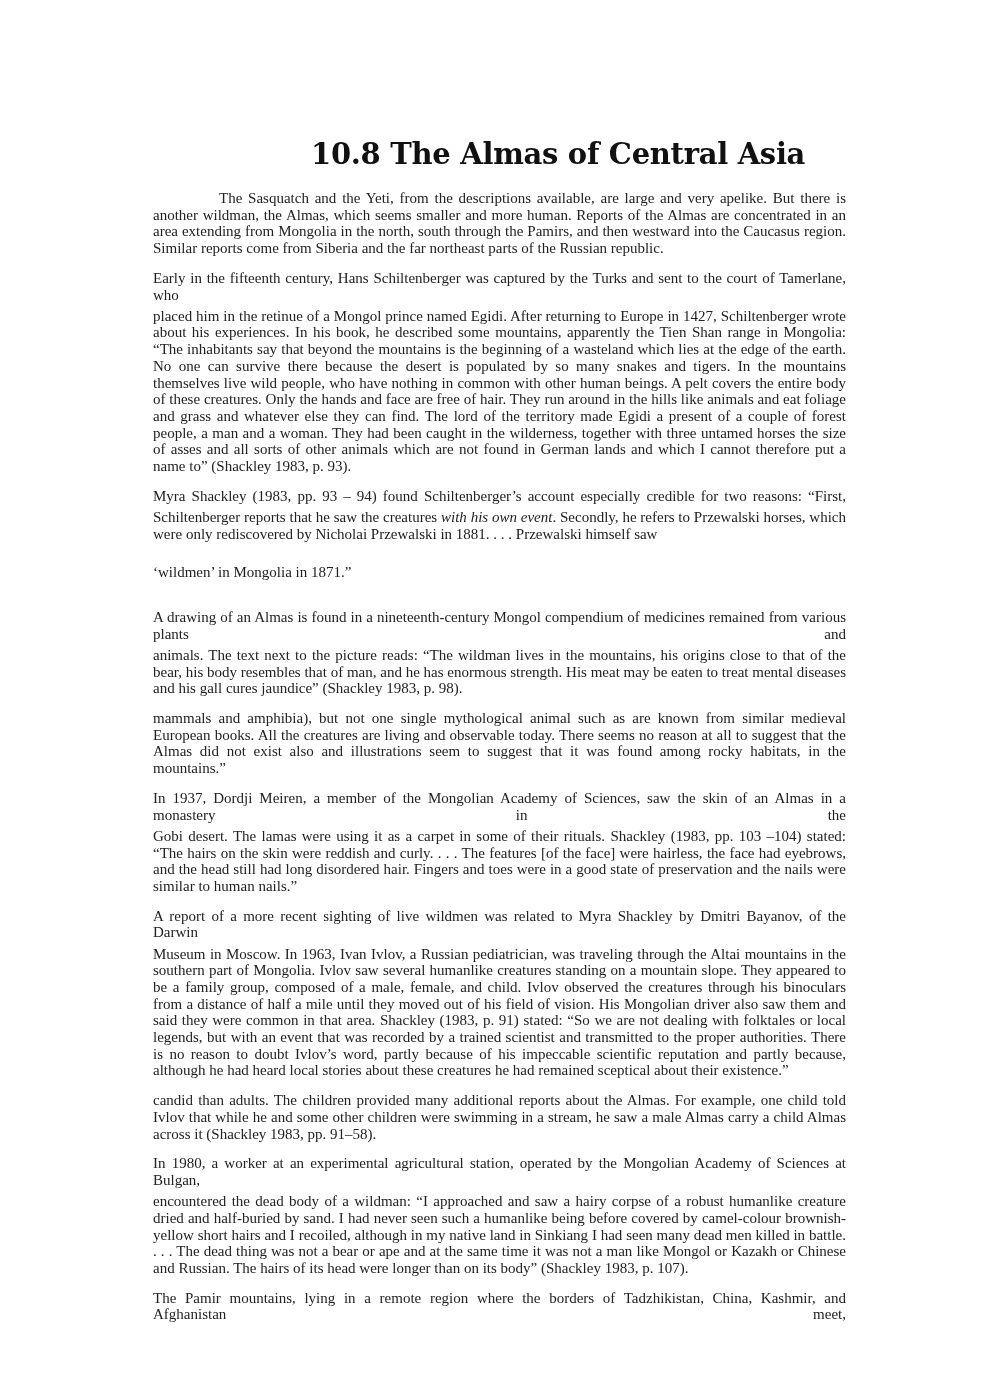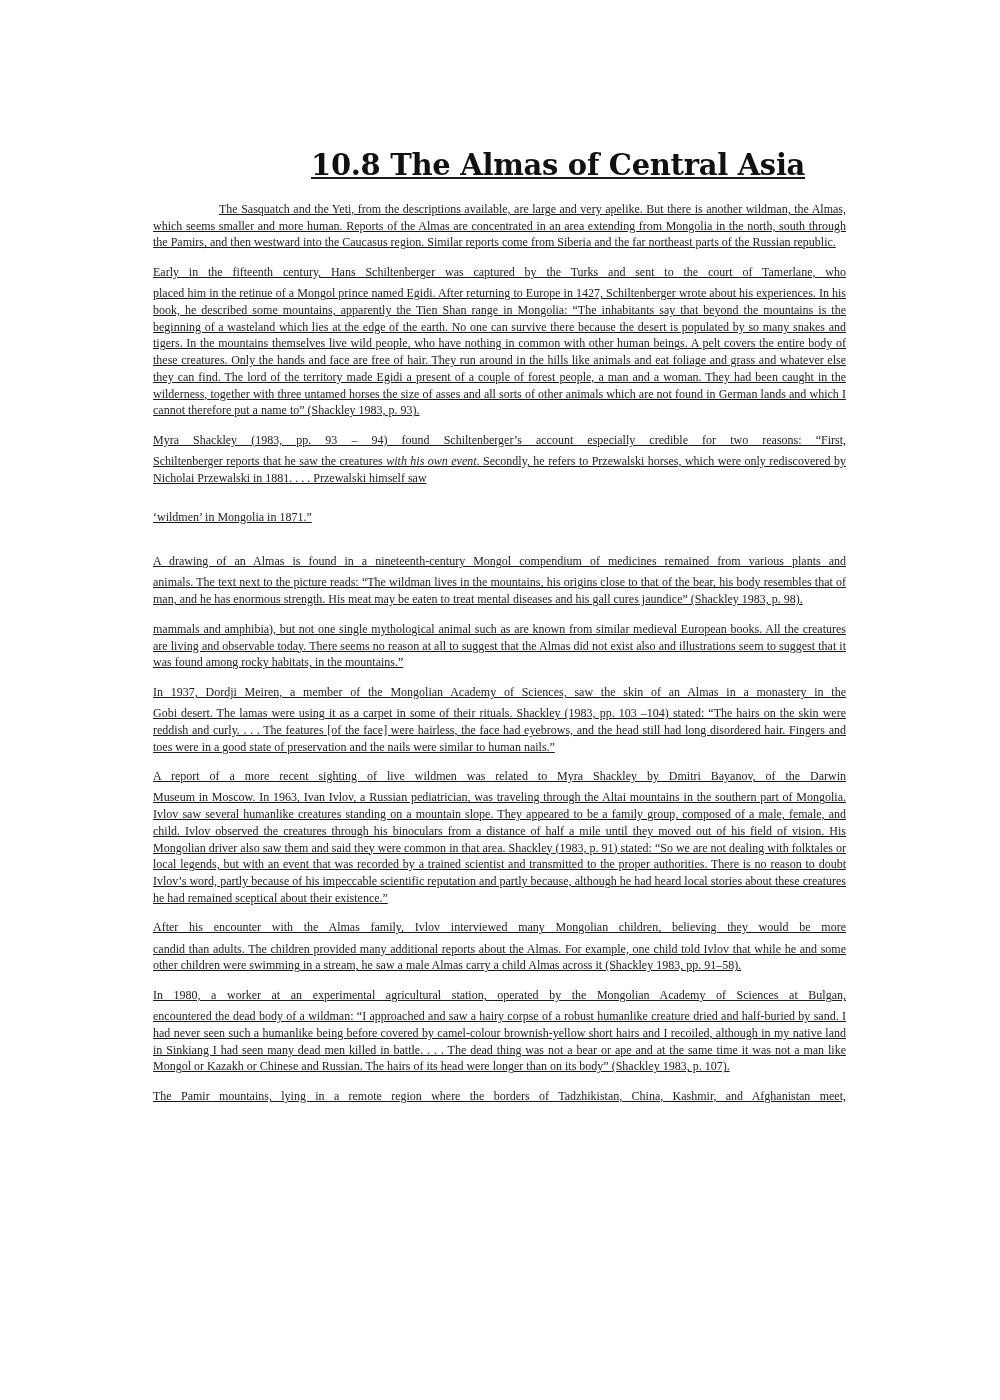--- a/index.html
+++ b/index.html
@@ -11,37 +11,36 @@
       width: 1000px;
       height: 1400px;
       position: relative;
       overflow: hidden;
       color: #1a1a1a;
       font-family: "Liberation Serif", "DejaVu Serif", serif;
     }
     .page {
       position: absolute;
       left: 153px;
-      top: 145px;
+      top: 134px;
       width: 693px;
-      text-decoration: underline;
     }
     .title {
       font-family: "DejaVu Serif", "Liberation Serif", serif;
       font-weight: bold;
       font-size: 29px;
       color: #111111;
       text-align: left;
       margin: 0 0 16px 0;
       padding-left: 158px;
       line-height: 40px;
       letter-spacing: -0.3px;
     }
     .para {
-      font-size: 12px;
+      font-size: 15px;
       line-height: 16.7px;
       text-align: justify;
       margin: 4px 0 13px 0;
       color: #222222;
     }
     .para .first {
       display: block;
       text-align-last: justify;
       margin-bottom: 4.5px;
     }
@@ -91,21 +90,20 @@
     <span class="first">In 1937, Dordji Meiren, a member of the Mongolian Academy of Sciences, saw the skin of an Almas in a monastery in the</span>
     <span>Gobi desert. The lamas were using it as a carpet in some of their rituals. Shackley (1983, pp. 103 –104) stated: “The hairs on the skin were reddish and curly. . . . The features [of the face] were hairless, the face had eyebrows, and the head still had long disordered hair. Fingers and toes were in a good state of preservation and the nails were similar to human nails.”</span>
   </p>
 
   <p class="para">
     <span class="first">A report of a more recent sighting of live wildmen was related to Myra Shackley by Dmitri Bayanov, of the Darwin</span>
     <span>Museum in Moscow. In 1963, Ivan Ivlov, a Russian pediatrician, was traveling through the Altai mountains in the southern part of Mongolia. Ivlov saw several humanlike creatures standing on a mountain slope. They appeared to be a family group, composed of a male, female, and child. Ivlov observed the creatures through his binoculars from a distance of half a mile until they moved out of his field of vision. His Mongolian driver also saw them and said they were common in that area. Shackley (1983, p. 91) stated: “So we are not dealing with folktales or local legends, but with an event that was recorded by a trained scientist and transmitted to the proper authorities. There is no reason to doubt Ivlov’s word, partly because of his impeccable scientific reputation and partly because, although he had heard local stories about these creatures he had remained sceptical about their existence.”</span>
   </p>
 
   <p class="para">
-    <span class="first">After his encounter with the Almas family, Ivlov interviewed many Mongolian children, believing they would be more</span>
     <span>candid than adults. The children provided many additional reports about the Almas. For example, one child told Ivlov that while he and some other children were swimming in a stream, he saw a male Almas carry a child Almas across it (Shackley 1983, pp. 91–58).</span>
   </p>
 
   <p class="para">
     <span class="first">In 1980, a worker at an experimental agricultural station, operated by the Mongolian Academy of Sciences at Bulgan,</span>
     <span>encountered the dead body of a wildman: “I approached and saw a hairy corpse of a robust humanlike creature dried and half-buried by sand. I had never seen such a humanlike being before covered by camel-colour brownish-yellow short hairs and I recoiled, although in my native land in Sinkiang I had seen many dead men killed in battle. . . . The dead thing was not a bear or ape and at the same time it was not a man like Mongol or Kazakh or Chinese and Russian. The hairs of its head were longer than on its body” (Shackley 1983, p. 107).</span>
   </p>
 
   <p class="para">
     <span class="first">The Pamir mountains, lying in a remote region where the borders of Tadzhikistan, China, Kashmir, and Afghanistan meet,</span>

